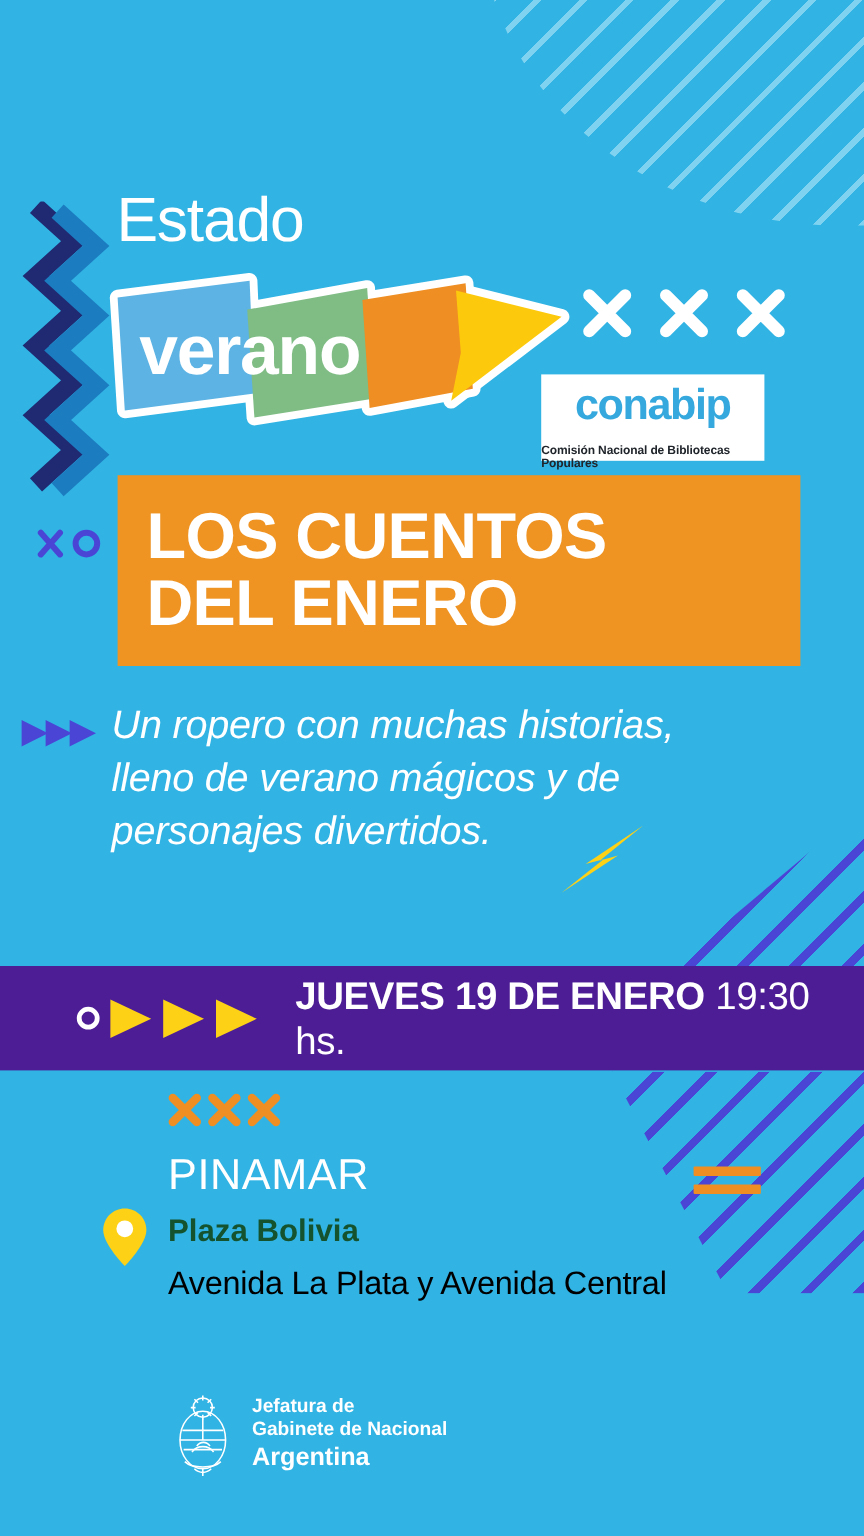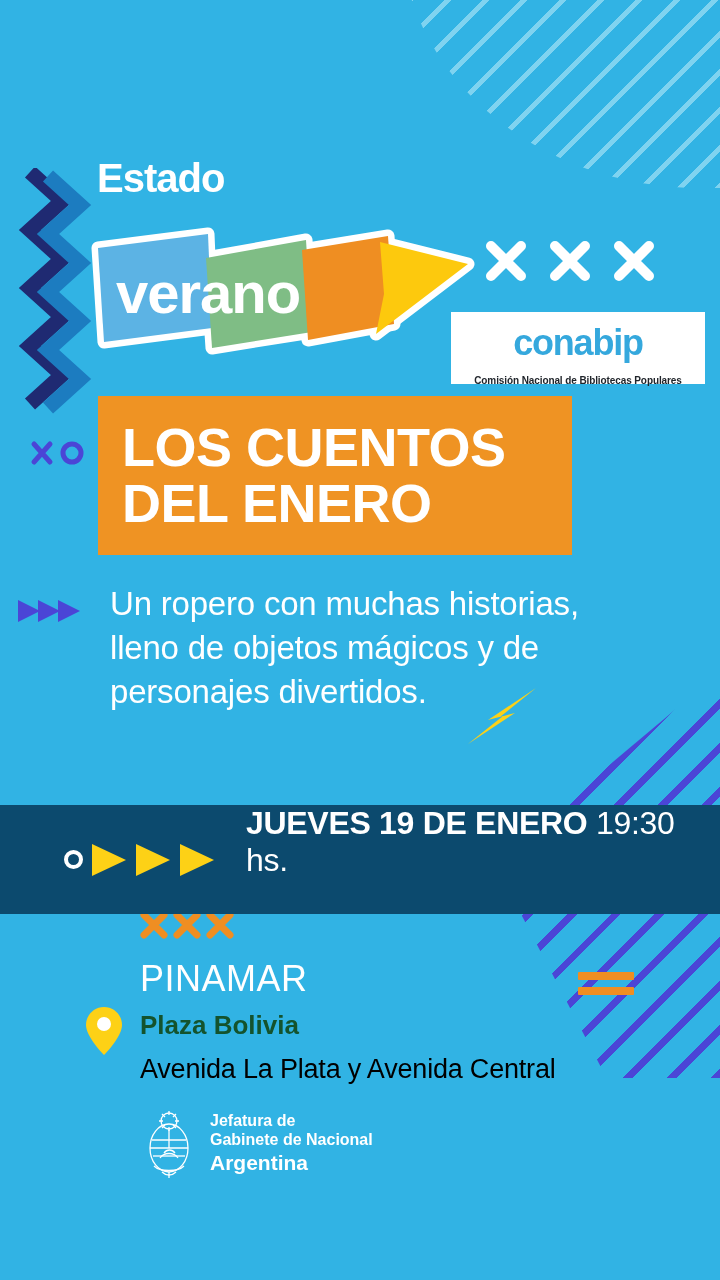--- a/index.html
+++ b/index.html
@@ -64,80 +64,81 @@
   
   .xxx-orange{ top:908px; left:138px; }
 
   
   .bolt{ top:686px; left:462px; }
 
   
   .estado{
     position:absolute; top:158px; left:97px;
     color:#ffffff;
-    font-size:40px; font-weight:bold;
+    font-size:52px; font-weight:normal;
     letter-spacing:-1px;
     line-height:1;
   }
 
   
   .verano-wrap{ position:absolute; top:224px; left:88px; width:390px; height:132px; }
   .verano-wrap svg{ display:block; }
   .verano-text{
     position:absolute; top:40px; left:28px;
     color:#ffffff; font-size:58px; font-weight:bold;
     letter-spacing:-1px; line-height:1;
   }
 
   
   .conabip{
     position:absolute; top:312px; left:451px;
-    width:254px; height:72px;
+    width:186px; height:72px;
     background:#ffffff;
     display:flex; flex-direction:column;
     align-items:center; justify-content:center;
     padding-top:16px;
   }
   .conabip .word{
     color:#35a8dd; font-size:36px; font-weight:bold;
     letter-spacing:-1.2px; line-height:0.95;
   }
   .conabip .sub{
     color:#20252b; font-size:10px; font-weight:bold;
     letter-spacing:-0.1px; margin-top:15px;
   }
 
   
   .titleblock{
     position:absolute; top:396px; left:98px;
-    width:474px; height:159px;
+    width:569px; height:159px;
     background:#ef9323;
     display:flex; flex-direction:column; justify-content:center;
     padding-left:24px;
   }
   .titleblock .l{
     color:#ffffff; font-weight:bold;
     font-size:54px; line-height:1.02; letter-spacing:-0.5px;
   }
 
   
   .descrow{ position:absolute; top:582px; left:16px; width:660px; display:flex; }
   .tri3{ padding-top:16px; }
   .desc{
-    margin-left:28px;
+    margin-left:11px;
     color:#ffffff; font-size:33px; line-height:1.33;
     letter-spacing:-0.2px;
+    font-style:italic;
   }
 
   
   .datebar{
     position:absolute; top:805px; left:0;
-    width:720px; height:109px;
-    background:#0c4a6e;
-    display:flex; 
+    width:720px; height:87px;
+    background:#4c1d95;
+    display:flex; align-items:center;
   }
   .datebar .marks{ margin-left:64px; display:flex; align-items:center; gap:7px; }
   .datebar .circ{
     width:19px; height:19px; border-radius:50%;
     border:4px solid #ffffff;
   }
   .datebar .txt{ margin-left:24px; color:#ffffff; font-size:32px; letter-spacing:-0.3px; }
   .datebar .txt b{ font-weight:bold; }
   .datebar .txt span{ font-weight:normal; }
 
@@ -150,21 +151,21 @@
   .place{
     position:absolute; top:1010px; left:140px;
     color:#14532d; font-size:26px; font-weight:bold;
   }
   .addr{
     position:absolute; top:1054px; left:140px;
     color:#000000; font-size:27px; letter-spacing:-0.2px;
   }
 
   
-  .gov{ position:absolute; top:1108px; left:140px; display:flex; align-items:center; }
+  .gov{ position:absolute; top:1160px; left:140px; display:flex; align-items:center; }
   .gov .shield{ width:58px; height:72px; }
   .gov .gtxt{ margin-left:12px; color:#ffffff; line-height:1.18; }
   .gov .g1{ font-size:16px; font-weight:bold; }
   .gov .g2{ font-size:16px; font-weight:bold; }
   .gov .g3{ font-size:21px; font-weight:bold; margin-top:2px; }
 </style>
 </head>
 <body>
 
 <div class="poster">
@@ -253,21 +254,21 @@
       <svg width="66" height="26" viewBox="0 0 66 26">
         <g fill="#4b45d6">
           <path d="M2 2 L24 13 L2 24 Z"></path>
           <path d="M22 2 L44 13 L22 24 Z"></path>
           <path d="M42 2 L64 13 L42 24 Z"></path>
         </g>
       </svg>
     </div>
     <div class="desc">
       <div>Un ropero con muchas historias,</div>
-      <div>lleno de objetos mágicos y de</div>
+      <div>lleno de verano mágicos y de</div>
       <div>personajes divertidos.</div>
     </div>
   </div>
 
   <div class="datebar">
     <div class="marks">
       <div class="circ"></div>
       <svg width="132" height="40" viewBox="0 0 132 40">
         <g fill="#fdd116">
           <path d="M2 4 L36 20 L2 36 Z"></path>

